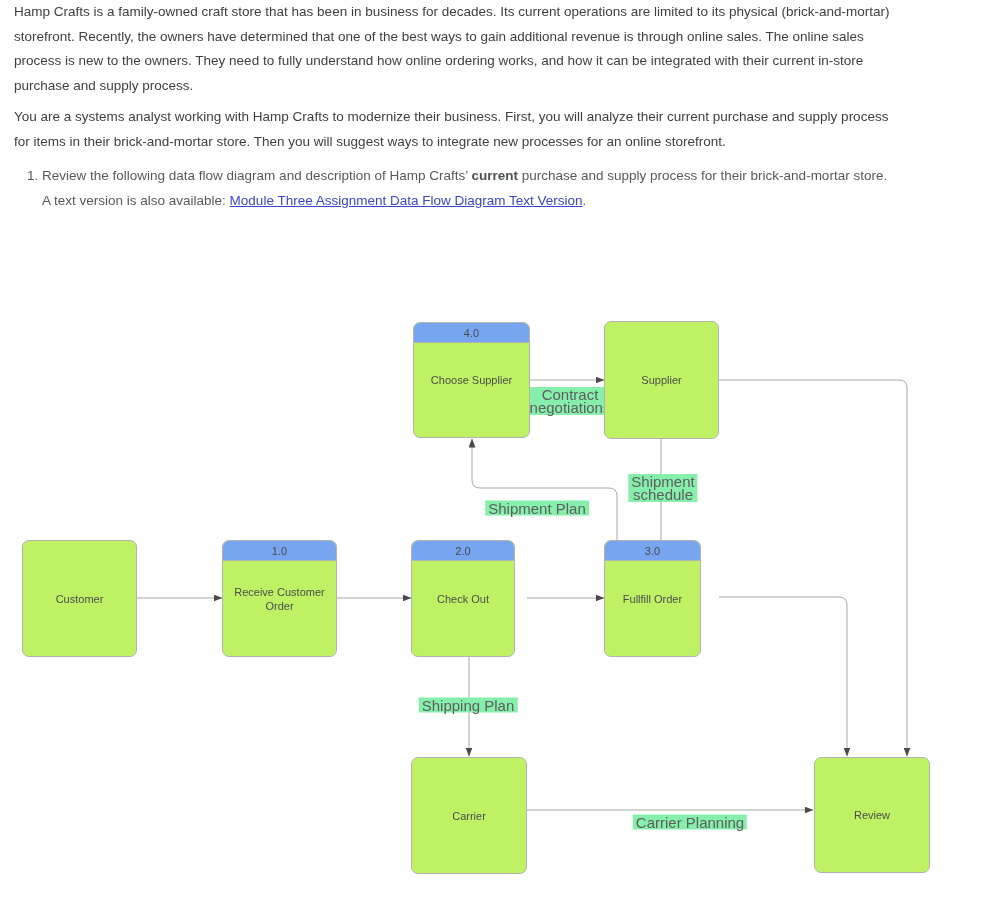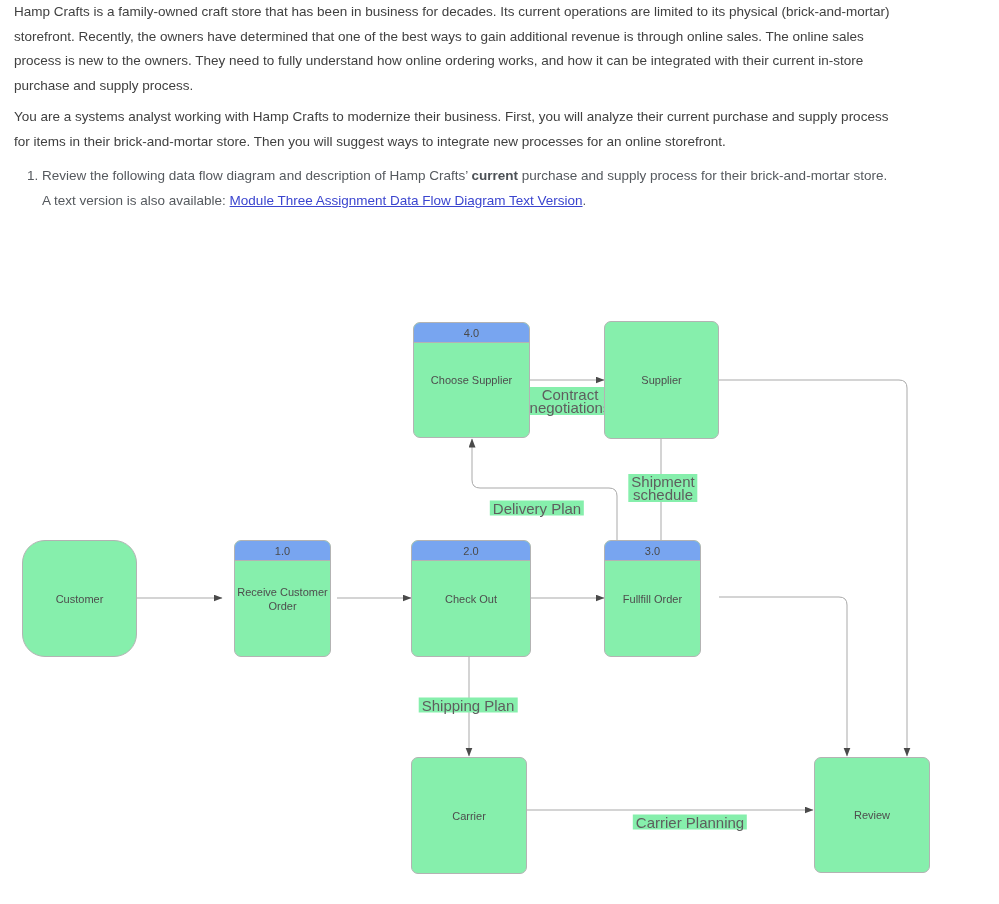--- a/index.html
+++ b/index.html
@@ -25,21 +25,21 @@
   }
   .list-marker { position:absolute; left:13px; top:0; }
   .li-line b { font-weight:700; color:#4c5156; }
   .link { color:#3b45cf; text-decoration:underline; cursor:pointer; }
 
   
   .diagram { position:absolute; left:0; top:0; width:999px; height:904px; }
   .edges { position:absolute; left:0; top:0; }
   .node {
     position:absolute; box-sizing:border-box;
-    background:#86efac; border:1px solid #b3b3b3; border-radius:7px;
+    background:#bef264; border:1px solid #b3b3b3; border-radius:7px;
   }
   .node .label {
     position:absolute; left:0; top:0; right:0; bottom:0;
     display:flex; align-items:center; justify-content:center;
     text-align:center; white-space:pre-line;
     font-size:11px; line-height:14px; color:#4d4d4d;
   }
   .proc-header {
     position:absolute; left:0; right:0; top:0; height:19px;
     background:#78a5f0; border-bottom:1px solid #b3b3b3;
@@ -86,32 +86,32 @@
       <path d="M 617 540 L 617 496 Q 617 488 609 488 L 480 488 Q 472 488 472 480 L 472 439" fill="none" stroke="#a9a9a9" stroke-width="1" marker-end="url(#arw)"></path>
       <path d="M 469 657 L 469 756" fill="none" stroke="#a9a9a9" stroke-width="1" marker-end="url(#arw)"></path>
       <path d="M 527 810 L 813 810" fill="none" stroke="#a9a9a9" stroke-width="1" marker-end="url(#arw)"></path>
       <path d="M 719 597 L 839 597 Q 847 597 847 605 L 847 756" fill="none" stroke="#a9a9a9" stroke-width="1" marker-end="url(#arw)"></path>
       <path d="M 719 380 L 899 380 Q 907 380 907 388 L 907 756" fill="none" stroke="#a9a9a9" stroke-width="1" marker-end="url(#arw)"></path>
     </svg>
     <div class="edge-label" style="left: 570px; top: 401px;">Contract
 negotiations</div>
     <div class="edge-label" style="left: 663px; top: 488px;">Shipment
 schedule</div>
-    <div class="edge-label" style="left: 537px; top: 508px;">Delivery Plan</div>
+    <div class="edge-label" style="left: 537px; top: 508px;">Shipment Plan</div>
     <div class="edge-label" style="left: 468px; top: 705px;">Shipping Plan</div>
     <div class="edge-label" style="left: 683px; top: 822px; margin-left: 7px;">Carrier Planning</div>
-    <div class="node entity" style="left: 22px; top: 540px; width: 115px; height: 117px; border-radius: 23px;">
+    <div class="node entity" style="left: 22px; top: 540px; width: 115px; height: 117px;">
       <div class="label">Customer</div>
     </div>
-    <div class="node process" style="left: 234px; top: 540px; width: 97px; height: 117px;">
+    <div class="node process" style="left: 222px; top: 540px; width: 115px; height: 117px;">
       <div class="proc-header">1.0</div>
       <div class="label">Receive Customer
 Order</div>
     </div>
-    <div class="node process" style="left: 411px; top: 540px; width: 120px; height: 117px; padding-left: 17px;">
+    <div class="node process" style="left: 411px; top: 540px; width: 104px; height: 117px; padding-left: 17px;">
       <div class="proc-header">2.0</div>
       <div class="label">Check Out</div>
     </div>
     <div class="node process" style="left: 604px; top: 540px; width: 97px; height: 117px;">
       <div class="proc-header">3.0</div>
       <div class="label">Fullfill Order</div>
     </div>
     <div class="node process" style="left: 413px; top: 322px; width: 117px; height: 116px;">
       <div class="proc-header">4.0</div>
       <div class="label">Choose Supplier</div>

